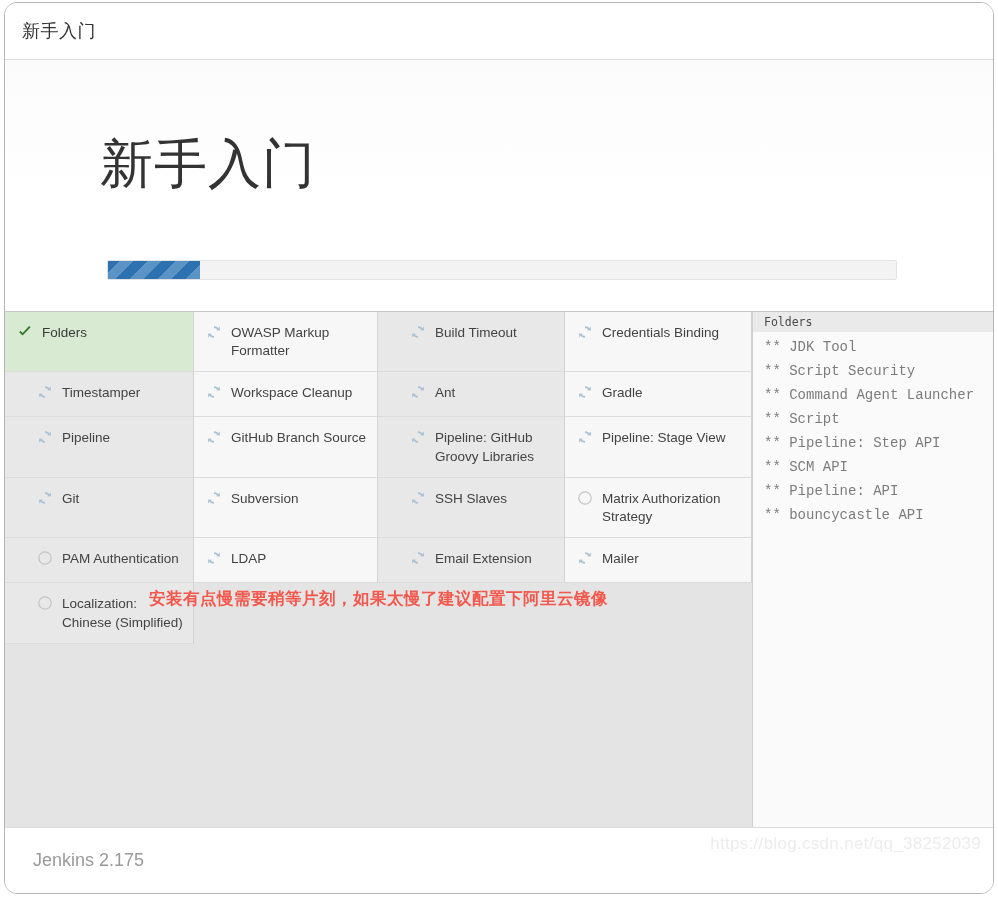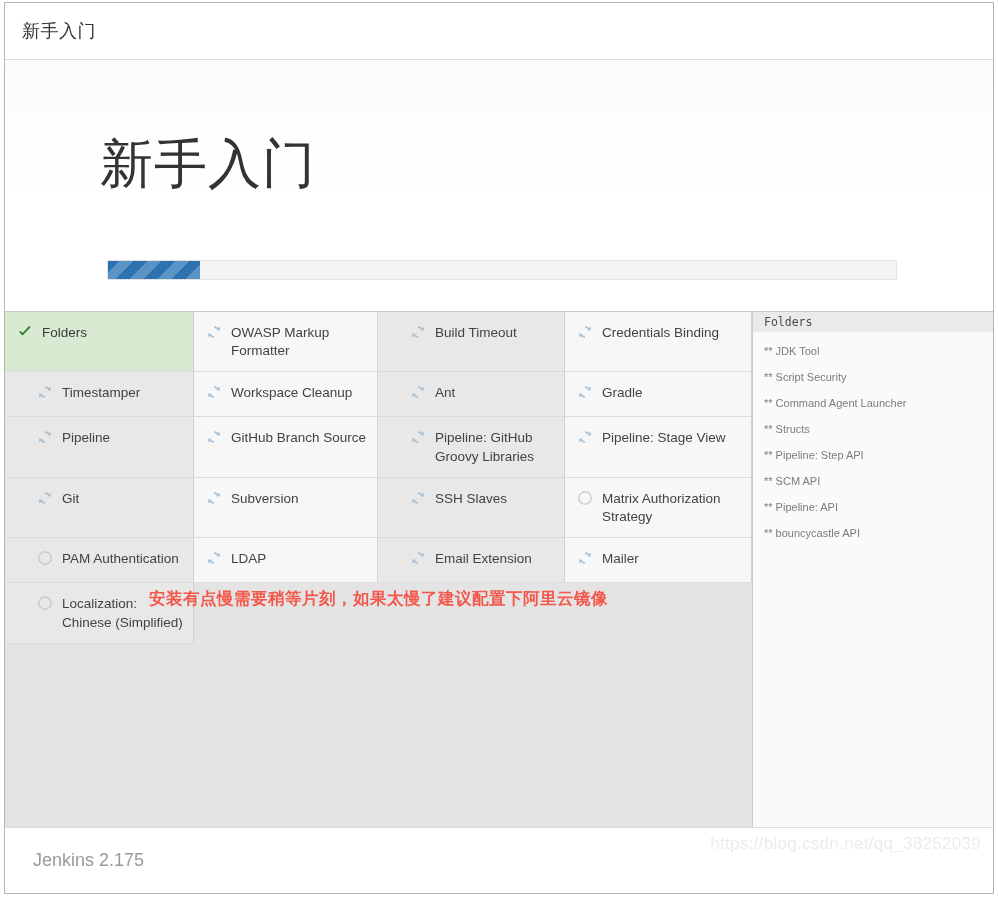--- a/index.html
+++ b/index.html
@@ -16,21 +16,21 @@
   }
 
   .window {
     position: absolute;
     left: 4px;
     top: 2px;
     width: 990px;
     height: 892px;
     box-sizing: border-box;
     border: 1px solid #b5b5b5;
-    border-radius: 0;
+    border-radius: 13px;
     background: #ffffff;
     overflow: hidden;
   }
 
   
   .titlebar {
     height: 57px;
     box-sizing: border-box;
     border-bottom: 1px solid #dcdcdc;
     background: #ffffff;
@@ -155,23 +155,23 @@
     overflow: hidden;
   }
   .log-head {
     background: #eaeaea;
     padding: 3px 0 3px 11px;
     font-family: "DejaVu Sans Mono", "Liberation Mono", monospace;
     font-size: 11.5px;
     color: #4a4a4a;
   }
   .log-line {
-    padding: 13px 0 1px 11px;
-    font-family: Liberation Sans, sans-serif;
-    font-size: 11px;
+    padding: 7px 0 1px 11px;
+    font-family: Liberation Mono, monospace;
+    font-size: 14px;
     color: #7c7c7c;
     white-space: nowrap;
   }
   .log-foot {
     border-top: 1px solid #d5d5d5;
     background: #f4f4f4;
     padding: 7px 0 7px 11px;
     font-size: 12px;
     color: #6f6f6f;
   }
@@ -457,21 +457,21 @@
         </div>
     </div>
 
     <div class="log-panel">
       <div class="log-scroll">
         <div class="log-head">Folders</div>
         <div id="logLines">
             <div class="log-line">** JDK Tool</div>
             <div class="log-line">** Script Security</div>
             <div class="log-line">** Command Agent Launcher</div>
-            <div class="log-line">** Structs</div>
+            <div class="log-line">** Script</div>
             <div class="log-line">** Pipeline: Step API</div>
             <div class="log-line">** SCM API</div>
             <div class="log-line">** Pipeline: API</div>
             <div class="log-line">** bouncycastle API</div>
           </div>
       </div>
     </div>
 
     <div class="note-area">
       <span class="note-text">安装有点慢需要稍等片刻，如果太慢了建议配置下阿里云镜像</span>

